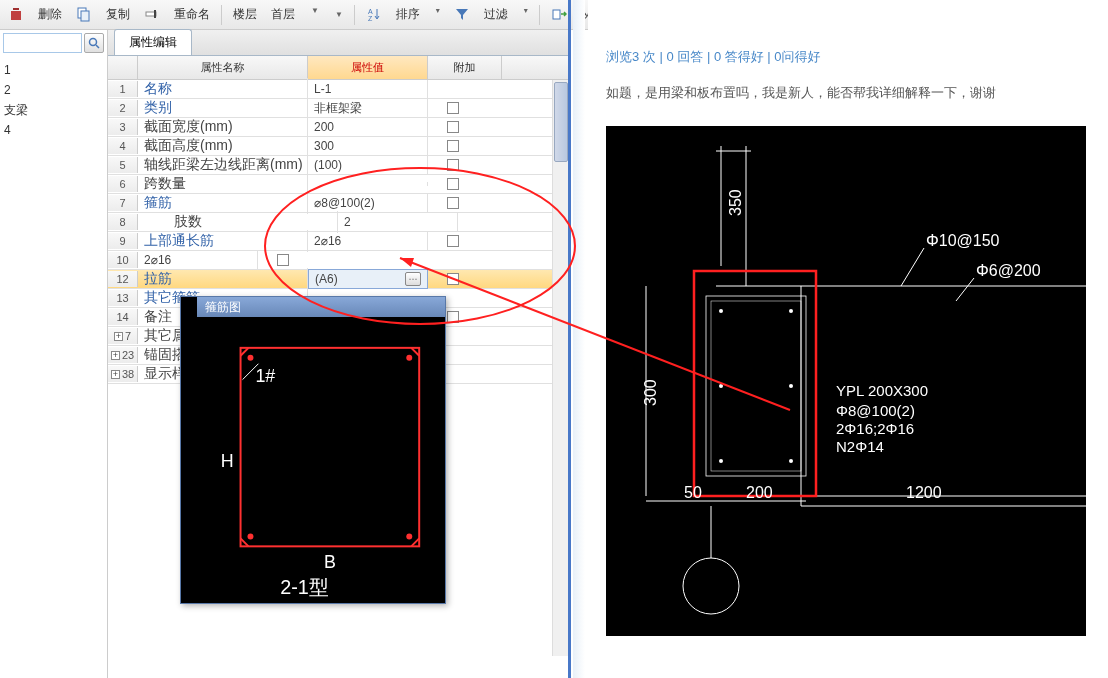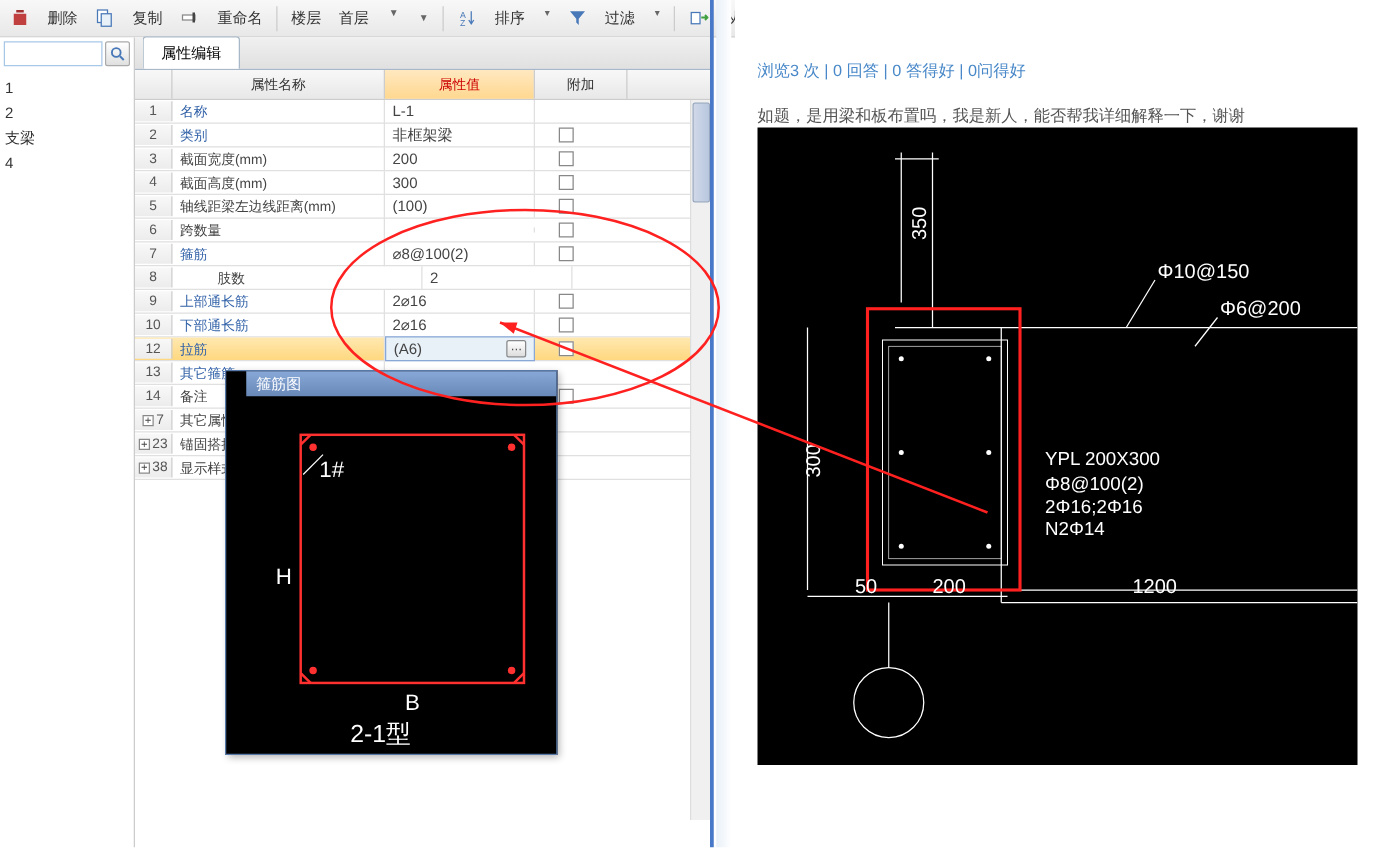--- a/index.html
+++ b/index.html
@@ -144,21 +144,21 @@
       display: flex;
       align-items: center;
       justify-content: center;
       gap: 2px;
     }
     .cell-name {
       width: 170px;
       padding: 2px 6px;
       border-right: 1px solid #e0e0e0;
       color: #3262a8;
-      font-size: 11px;
+      font-size: 14px;
       white-space: nowrap;
       overflow: hidden;
     }
     .cell-name.gray { color: #888; }
     .cell-val {
       width: 120px;
       padding: 2px 6px;
       border-right: 1px solid #e0e0e0;
       color: #444;
       font-size: 12px;
@@ -271,20 +271,21 @@
       padding: 10px 18px;
     }
     .stats-line {
       color: #4888c8;
       font-size: 13px;
       margin: 38px 0 18px 0;
     }
     .question-text {
       color: #555;
       font-size: 13px;
+      margin-bottom: 24px;
     }
     .cad-view {
       width: 480px;
       height: 510px;
       background: #000;
       position: relative;
     }
     
     .annotation-svg {
       position: absolute;
@@ -502,21 +503,20 @@
             <span>2⌀16</span>
           </div>
           <div class="cell-app">
             <div class="chk"></div>
           </div>
         </div>
         <div class="grid-row">
           <div class="cell-num">
             <span>10</span>
           </div>
-          <div class="cell-name">下部通长筋</div>
           <div class="cell-val">
             <span>2⌀16</span>
           </div>
           <div class="cell-app">
             <div class="chk"></div>
           </div>
         </div>
         <div class="grid-row sel">
           <div class="cell-num">
             <span>12</span>

